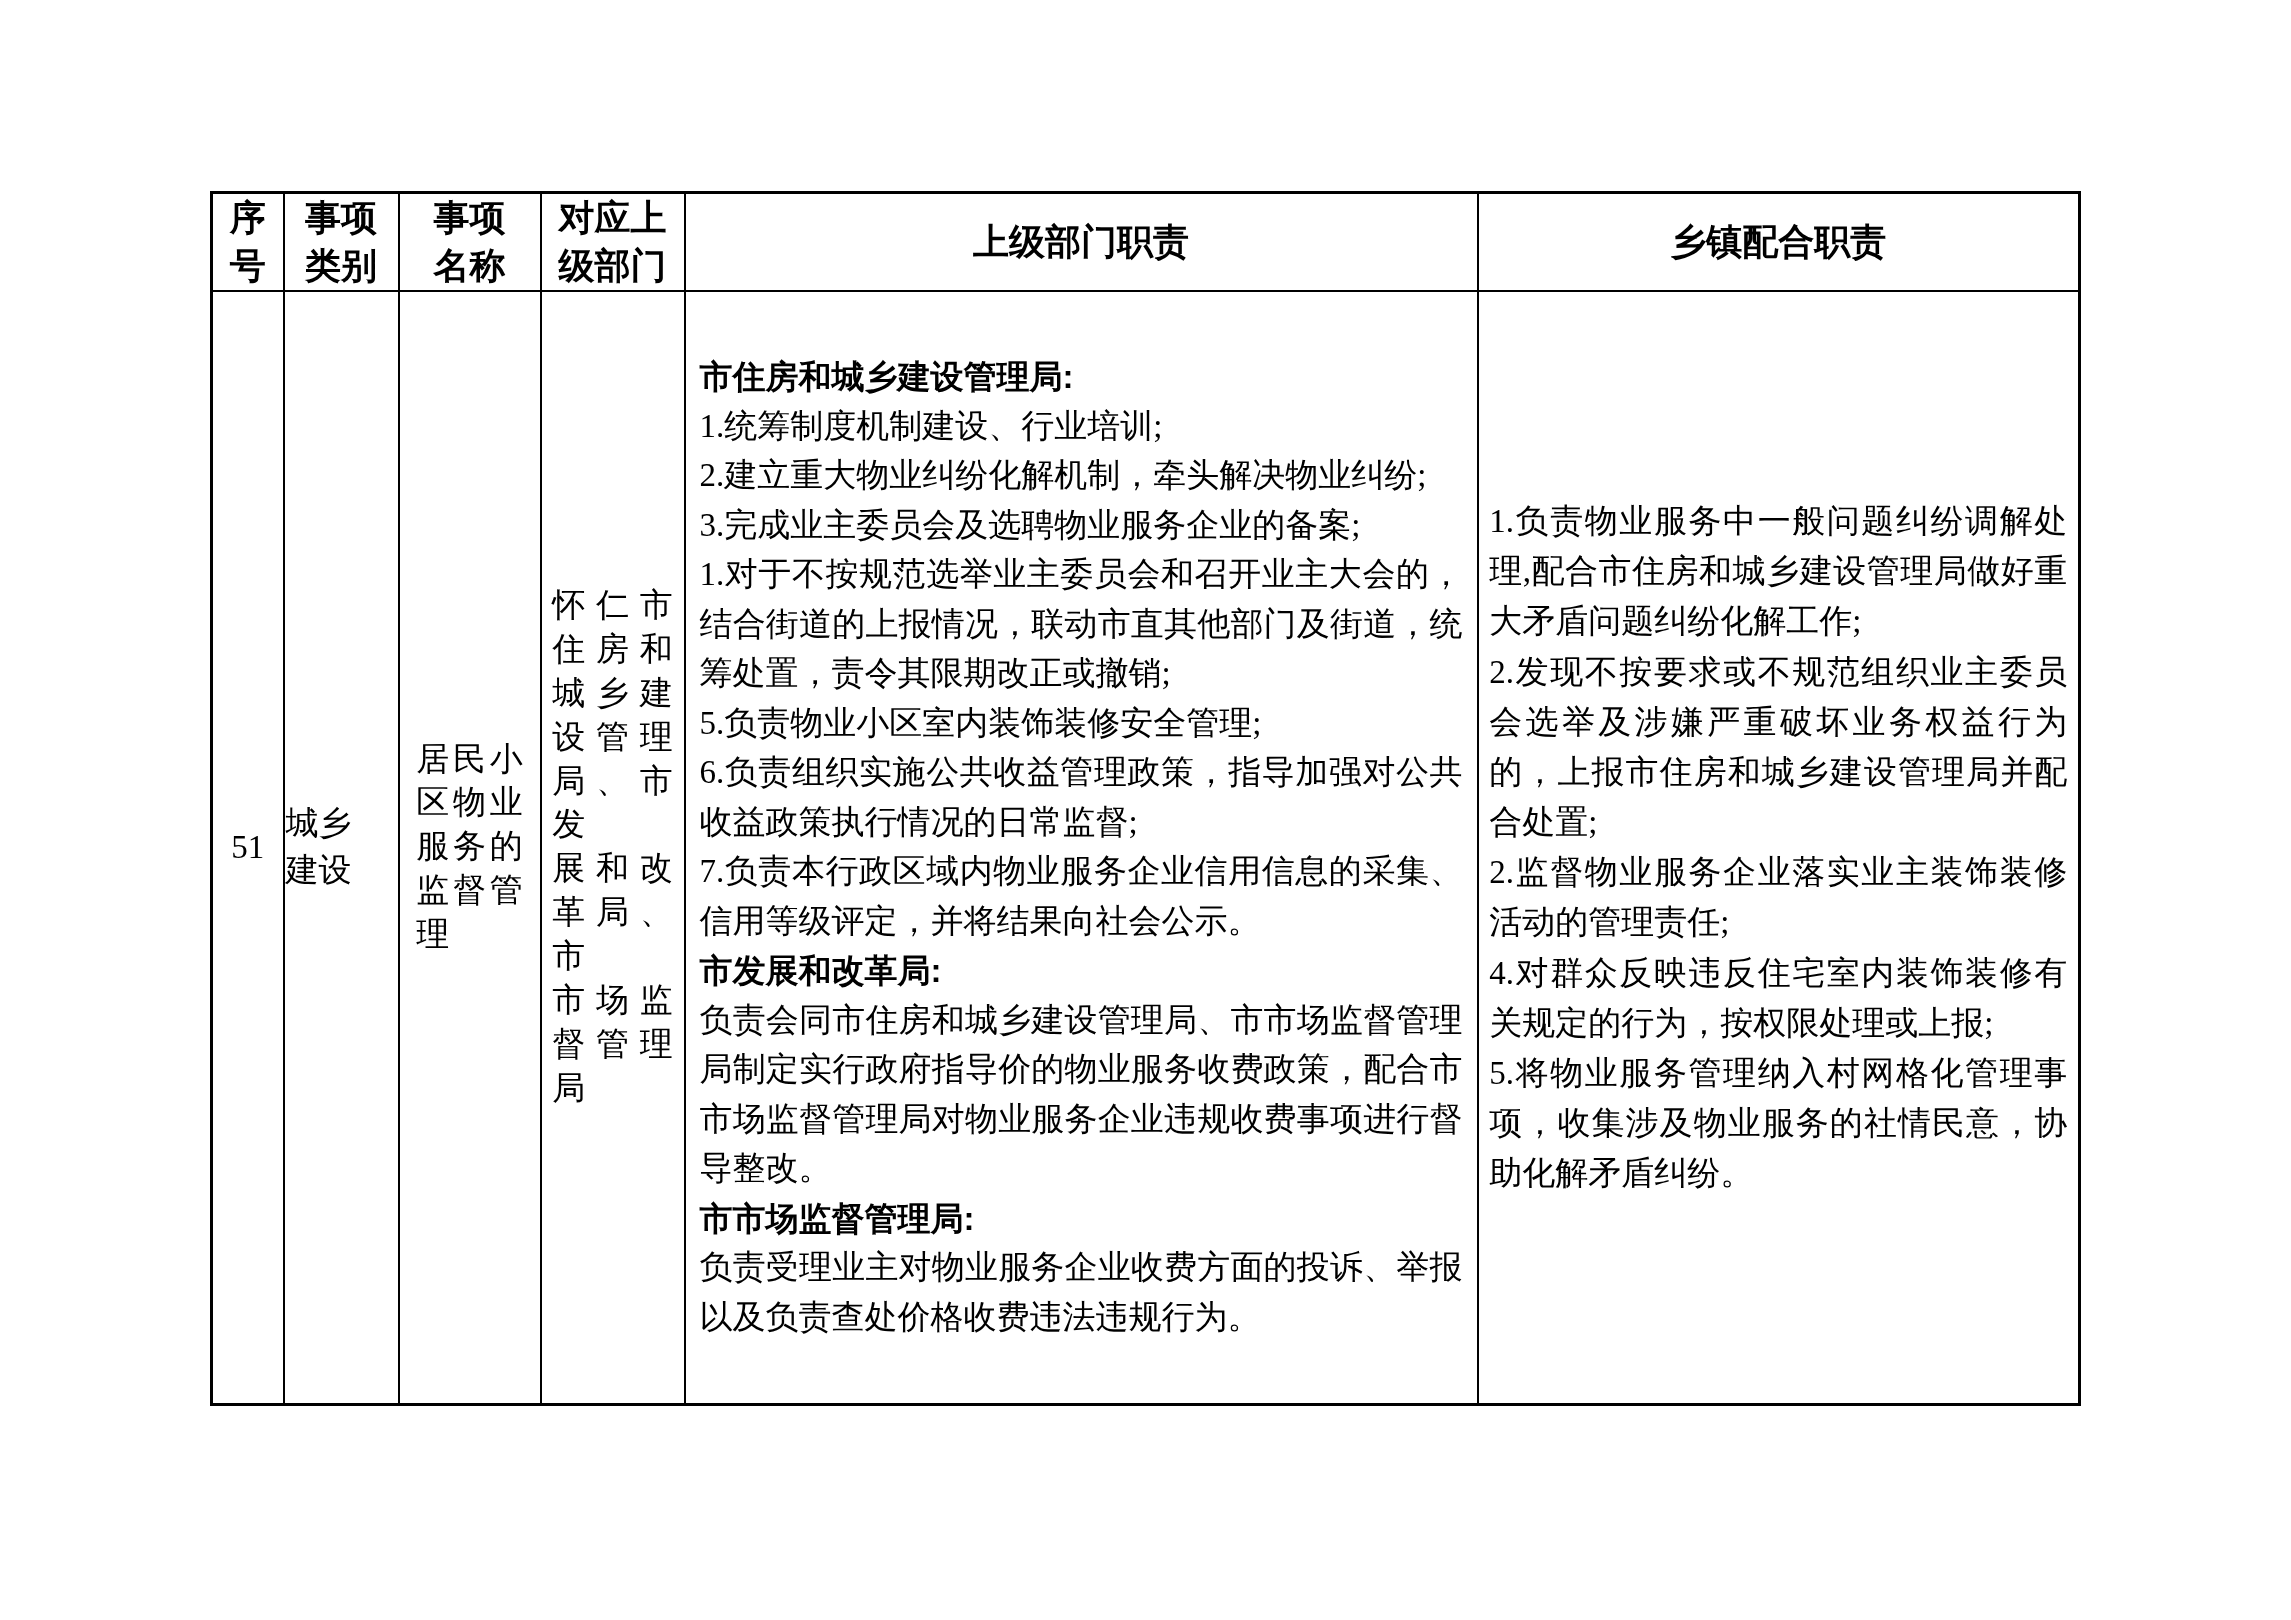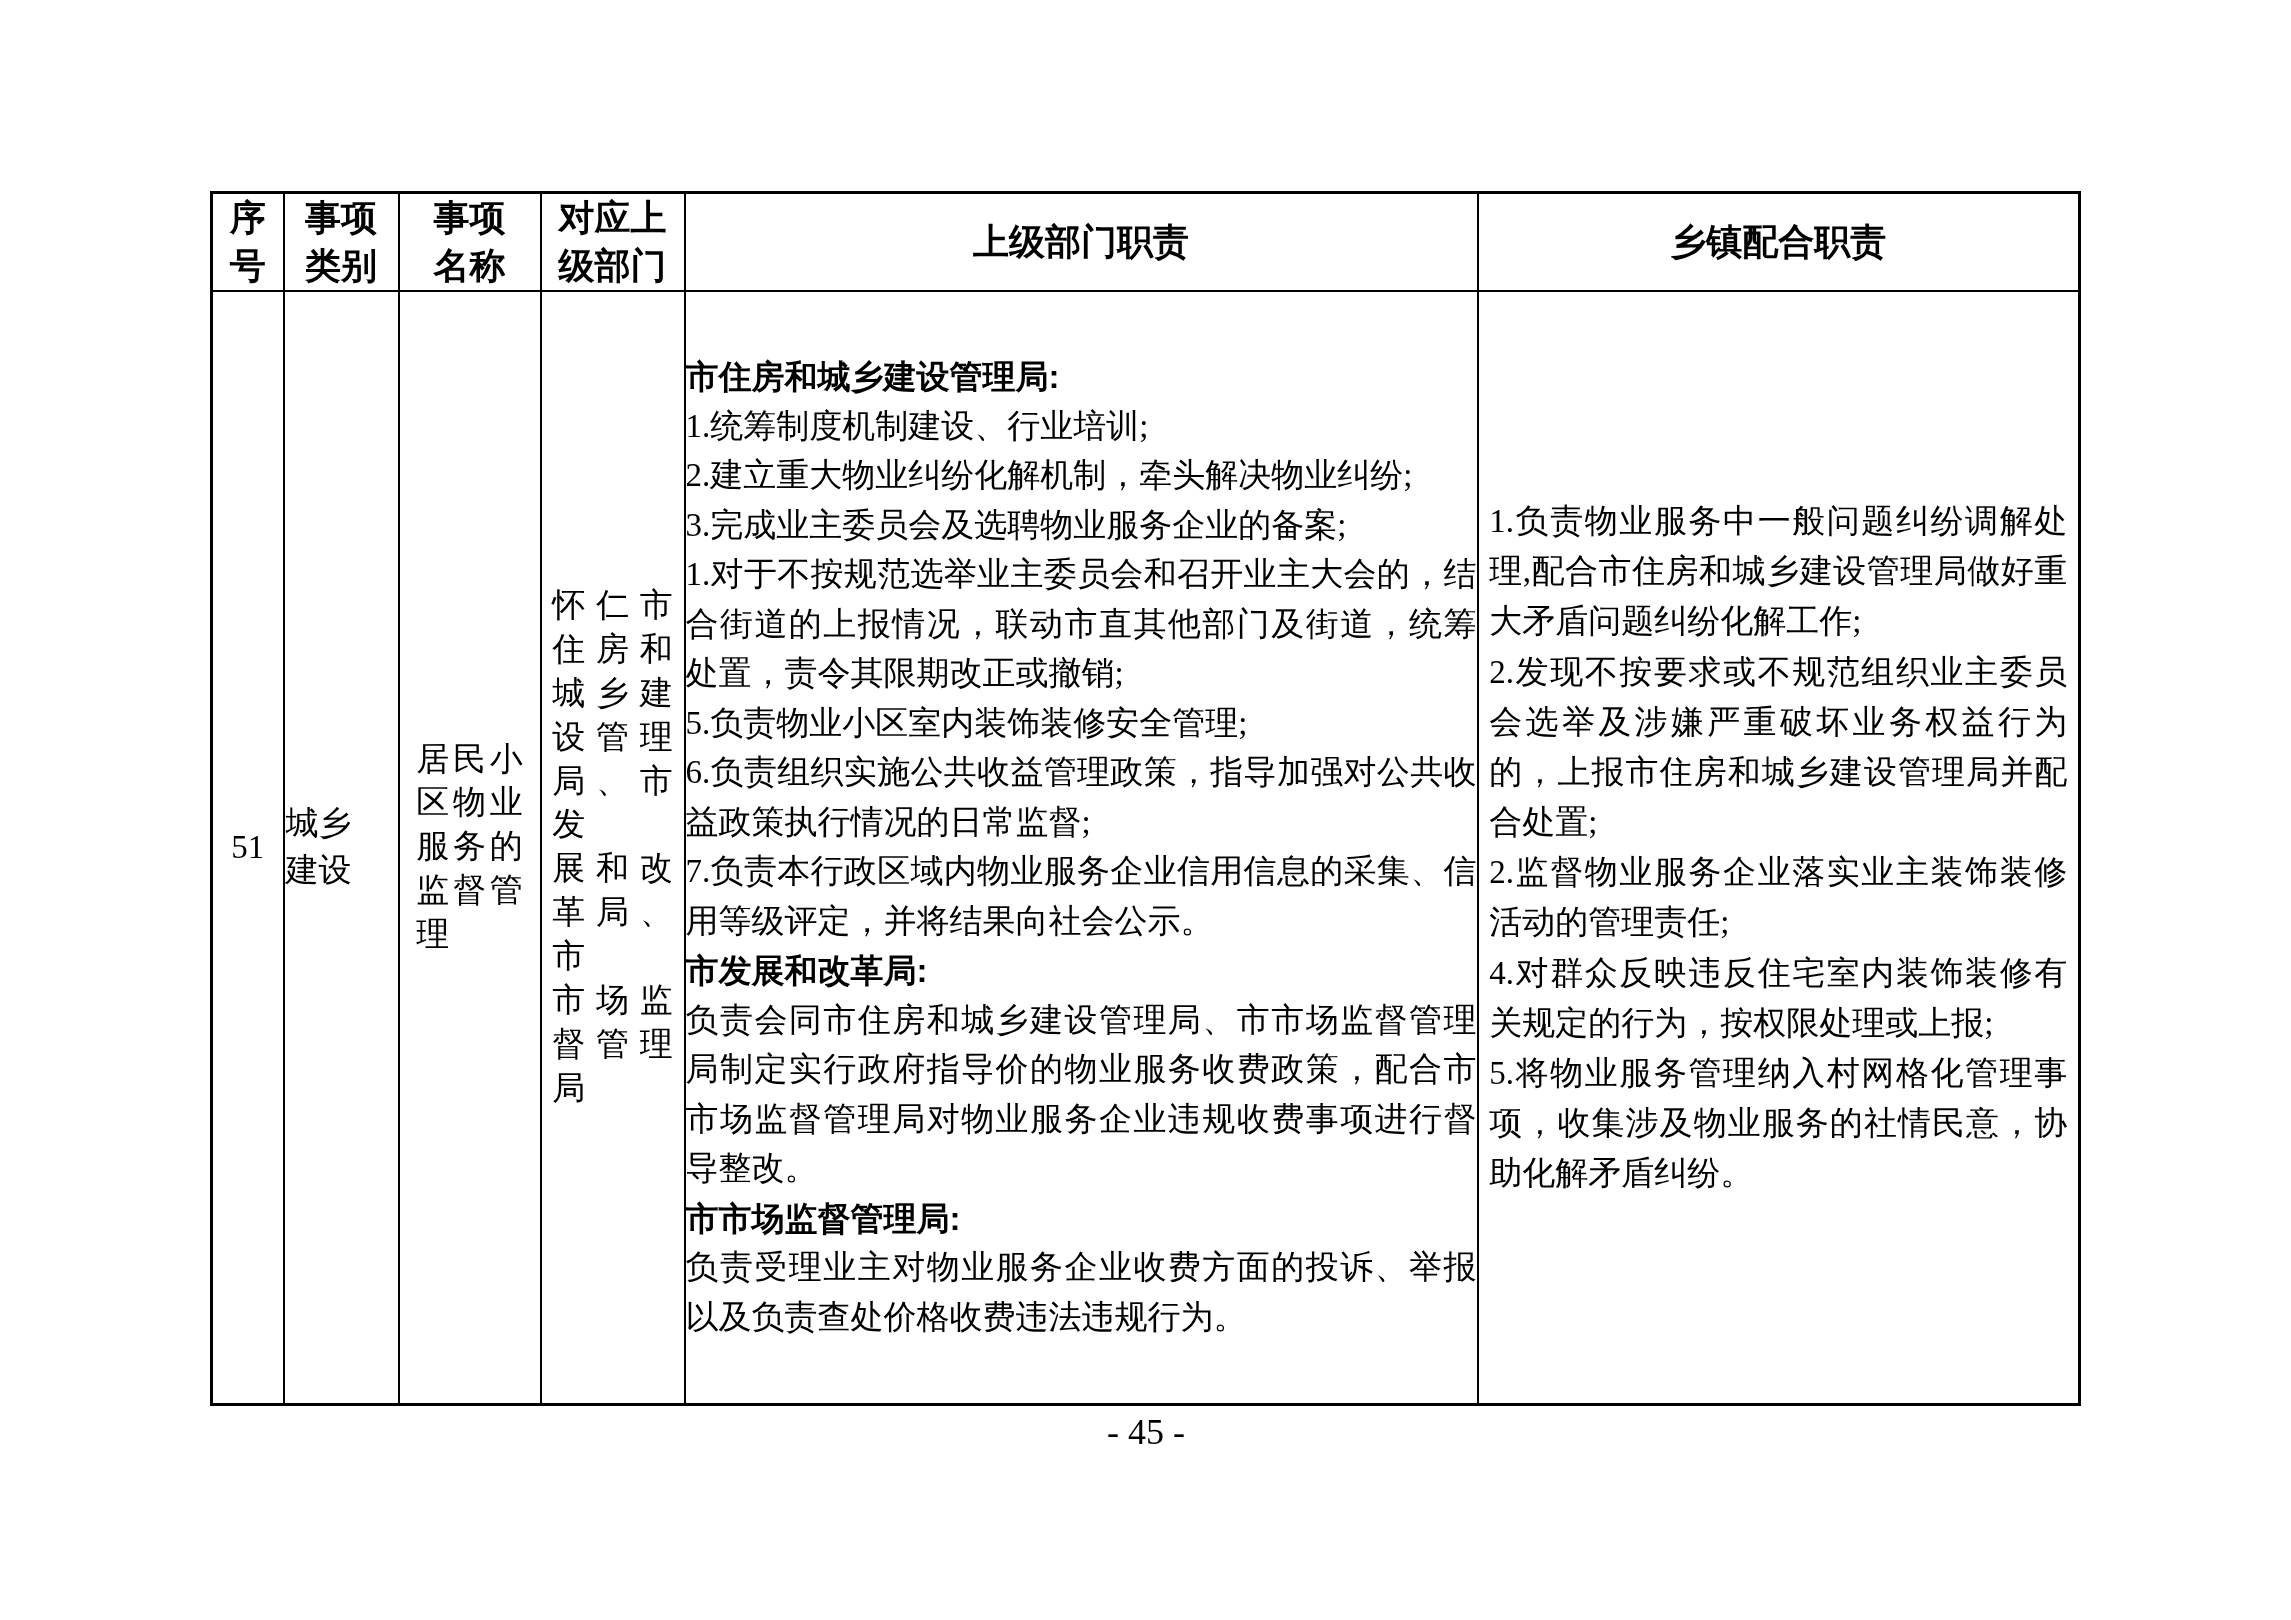--- a/index.html
+++ b/index.html
@@ -67,21 +67,21 @@
   }
   .cell-dept {
     white-space: pre-line;
     text-align: justify;
     text-align-last: justify;
     line-height: 1.33;
     font-size: 33px;
     padding: 0 10.8px;
     font-feature-settings: "halt" 1;
   }
-  .cell-superior { padding: 0 0; font-size: 33px; }
+  .cell-superior { padding: 0 14px; font-size: 33px; }
   .cell-township { padding: 0 10.8px; font-size: 32px; margin-left: 16px; }
   .duty {
     margin: 0;
     text-align: justify;
     line-height: 1.5;
   }
   .cell-township .duty { line-height: 1.52; }
   .duty.bold {
     font-weight: bold;
     font-family: "Liberation Sans", sans-serif;
@@ -161,15 +161,14 @@
         <td class="cell-township">
             <p class="duty">1.负责物业服务中一般问题纠纷调解处理,配合市住房和城乡建设管理局做好重大矛盾问题纠纷化解工作;</p>
             <p class="duty">2.发现不按要求或不规范组织业主委员会选举及涉嫌严重破坏业务权益行为的，上报市住房和城乡建设管理局并配合处置;</p>
             <p class="duty">2.监督物业服务企业落实业主装饰装修活动的管理责任;</p>
             <p class="duty">4.对群众反映违反住宅室内装饰装修有关规定的行为，按权限处理或上报;</p>
             <p class="duty">5.将物业服务管理纳入村网格化管理事项，收集涉及物业服务的社情民意，协助化解矛盾纠纷。</p>
           </td>
       </tr>
     </tbody>
   </table>
-  <div class="page-number">- 45 -</div>
 </div>
 
 
 </body></html>

